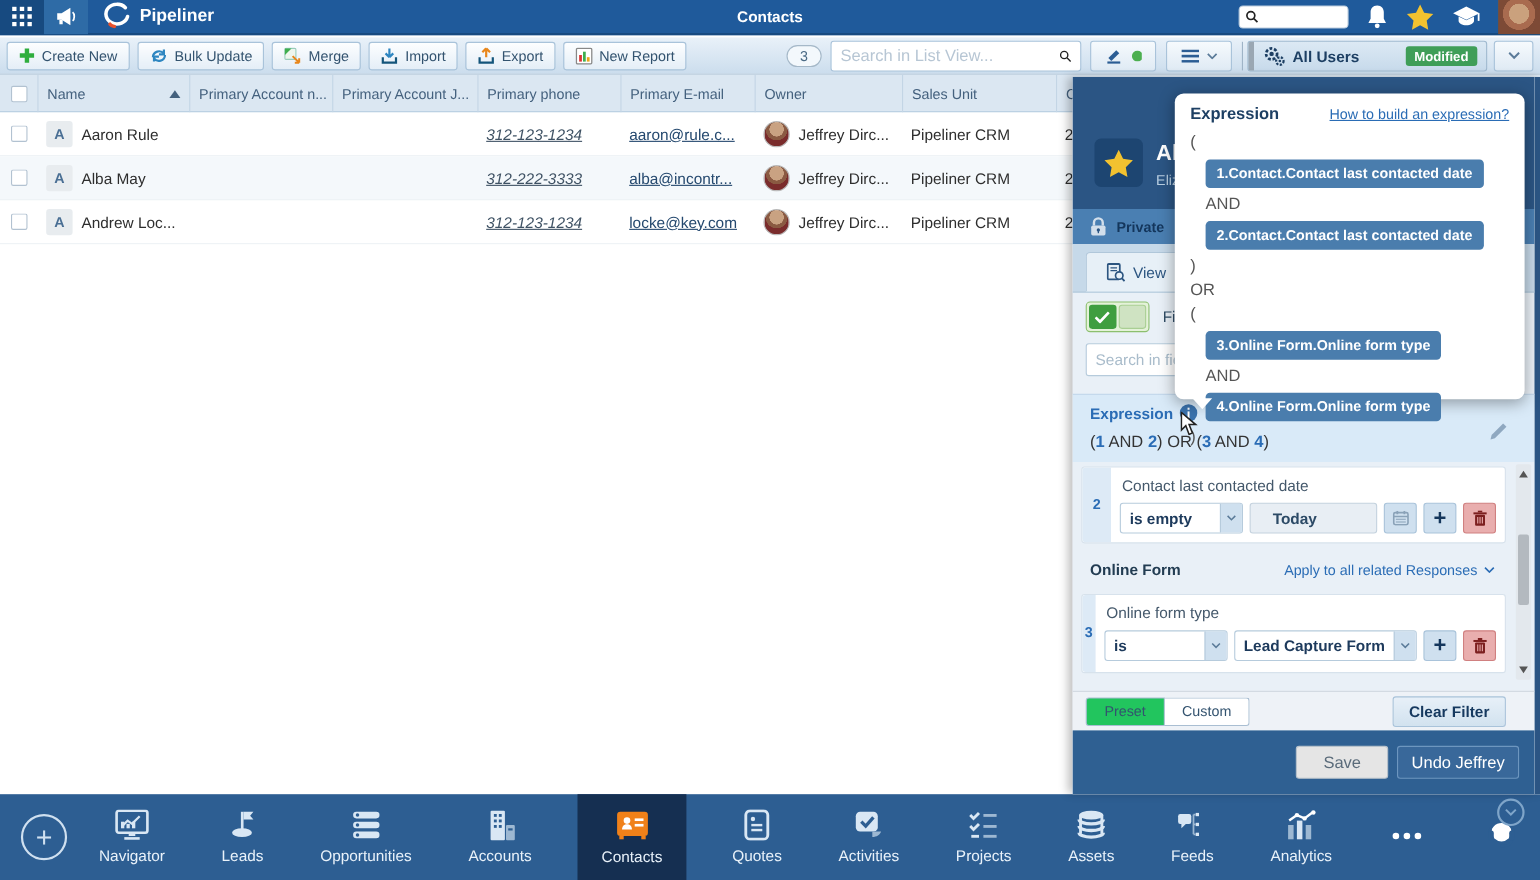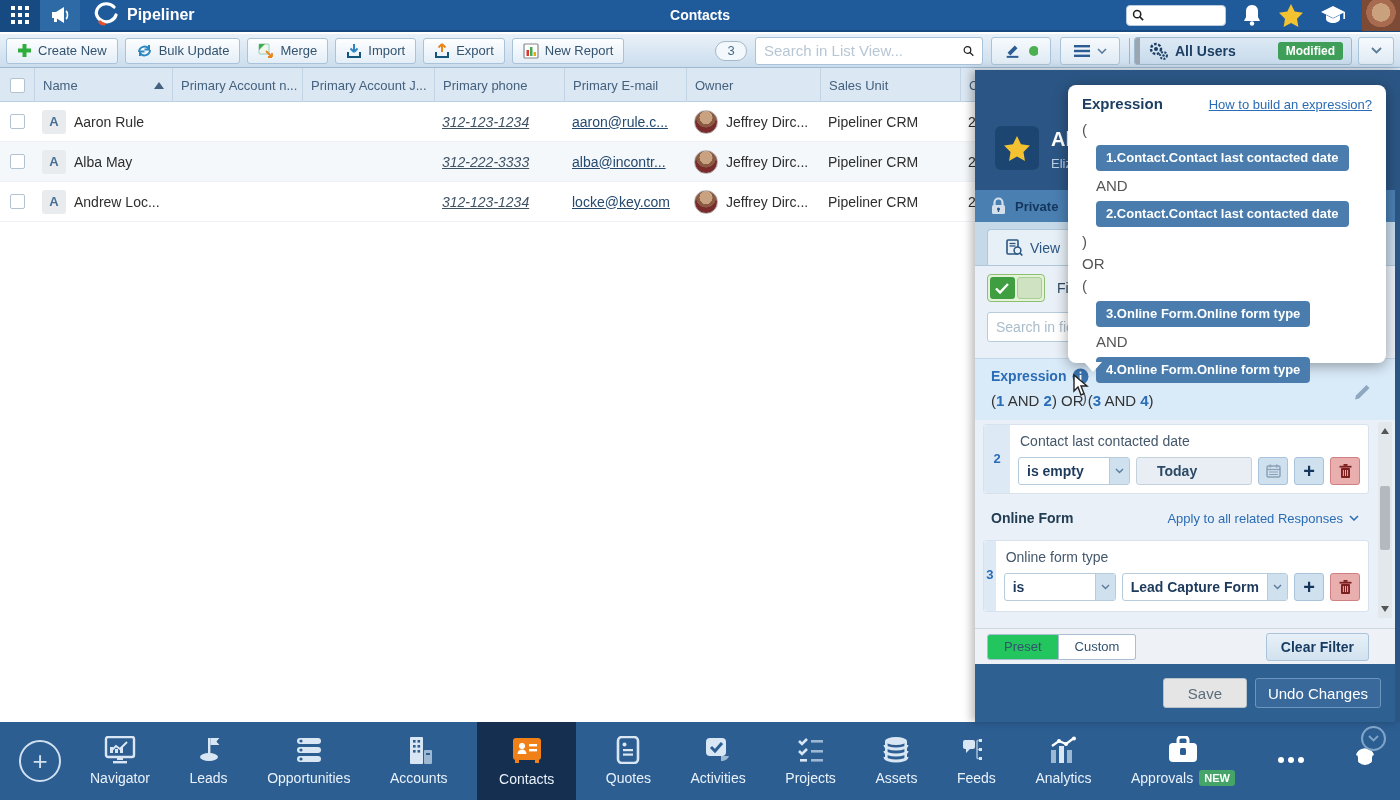--- a/index.html
+++ b/index.html
@@ -565,21 +565,21 @@
     </div>
   </div>
 
   <div class="p-presetrow">
     <div class="seg left sel-seg">Preset</div>
     <div class="seg right">Custom</div>
     <div class="clear-btn">Clear Filter</div>
   </div>
   <div class="p-footer">
     <div class="save-btn">Save</div>
-    <div class="undo-btn">Undo Changes</div>
+    <div class="undo-btn">Undo Jeffrey</div>
   </div>
 </div>
 
 <div class="popup">
   <div class="popup-hdr">
     <span class="popup-title">Expression</span>
     <span class="popup-link">How to build an expression?</span>
   </div>
   <div style="margin-top:8px;">
     <div class="tok">(</div>
@@ -720,31 +720,20 @@
           <rect x="11" y="10" width="5" height="17" fill="#d9e7f4"></rect>
           <rect x="19" y="14" width="5" height="13" fill="#9db8d2"></rect>
         <path d="M4 10l7-5 7 3 8-6" stroke="#fff" stroke-width="2.2" fill="none"></path>
         <circle cx="11" cy="5" r="2" fill="#fff"></circle>
           <circle cx="18" cy="8" r="2" fill="#fff"></circle>
           <circle cx="26" cy="2.6" r="2" fill="#fff"></circle>
       </svg>
       <span>Analytics</span>
     </div>
     <div class="nav-item">
-      <svg width="32" height="28" viewBox="0 0 32 28">
-        <rect x="2" y="7" width="28" height="19" rx="4" fill="#fff"></rect>
-        <path d="M11 7V4a3 3 0 0 1 3-3h4a3 3 0 0 1 3 3v3" stroke="#fff" stroke-width="3" fill="none"></path>
-        <rect x="13" y="12" width="6" height="7" rx="1.5" fill="#2d5e92"></rect>
-      </svg>
-      <span class="nav-label-wrap">
-          <span>Approvals</span>
-          <span class="new-badge">NEW</span>
-        </span>
-    </div>
-    <div class="nav-item">
       <svg width="34" height="28" viewBox="0 0 34 28">
         <circle cx="7" cy="16" r="3" fill="#fff"></circle>
           <circle cx="17" cy="16" r="3" fill="#fff"></circle>
           <circle cx="27" cy="16" r="3" fill="#fff"></circle>
       </svg>
       <span></span>
     </div>
     <div class="nav-item">
       <svg width="34" height="32" viewBox="0 0 34 32">
         <circle cx="17" cy="14" r="9" fill="#fff"></circle>

